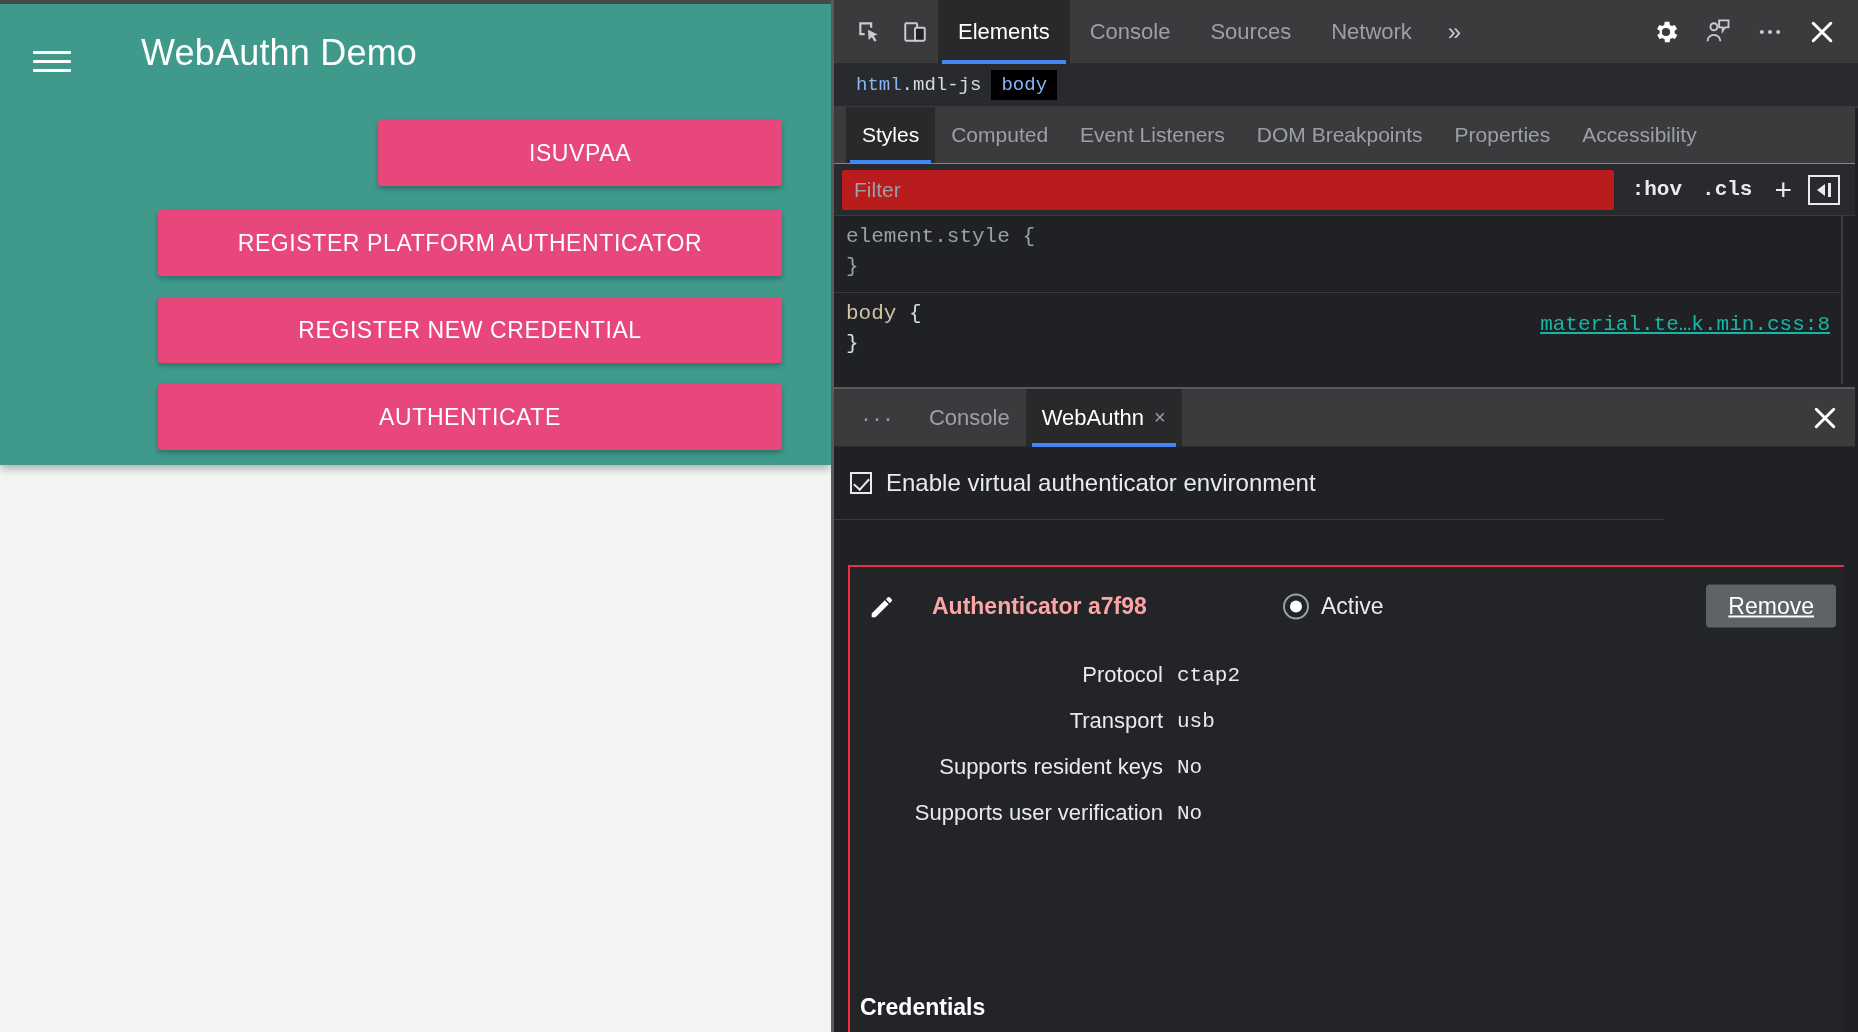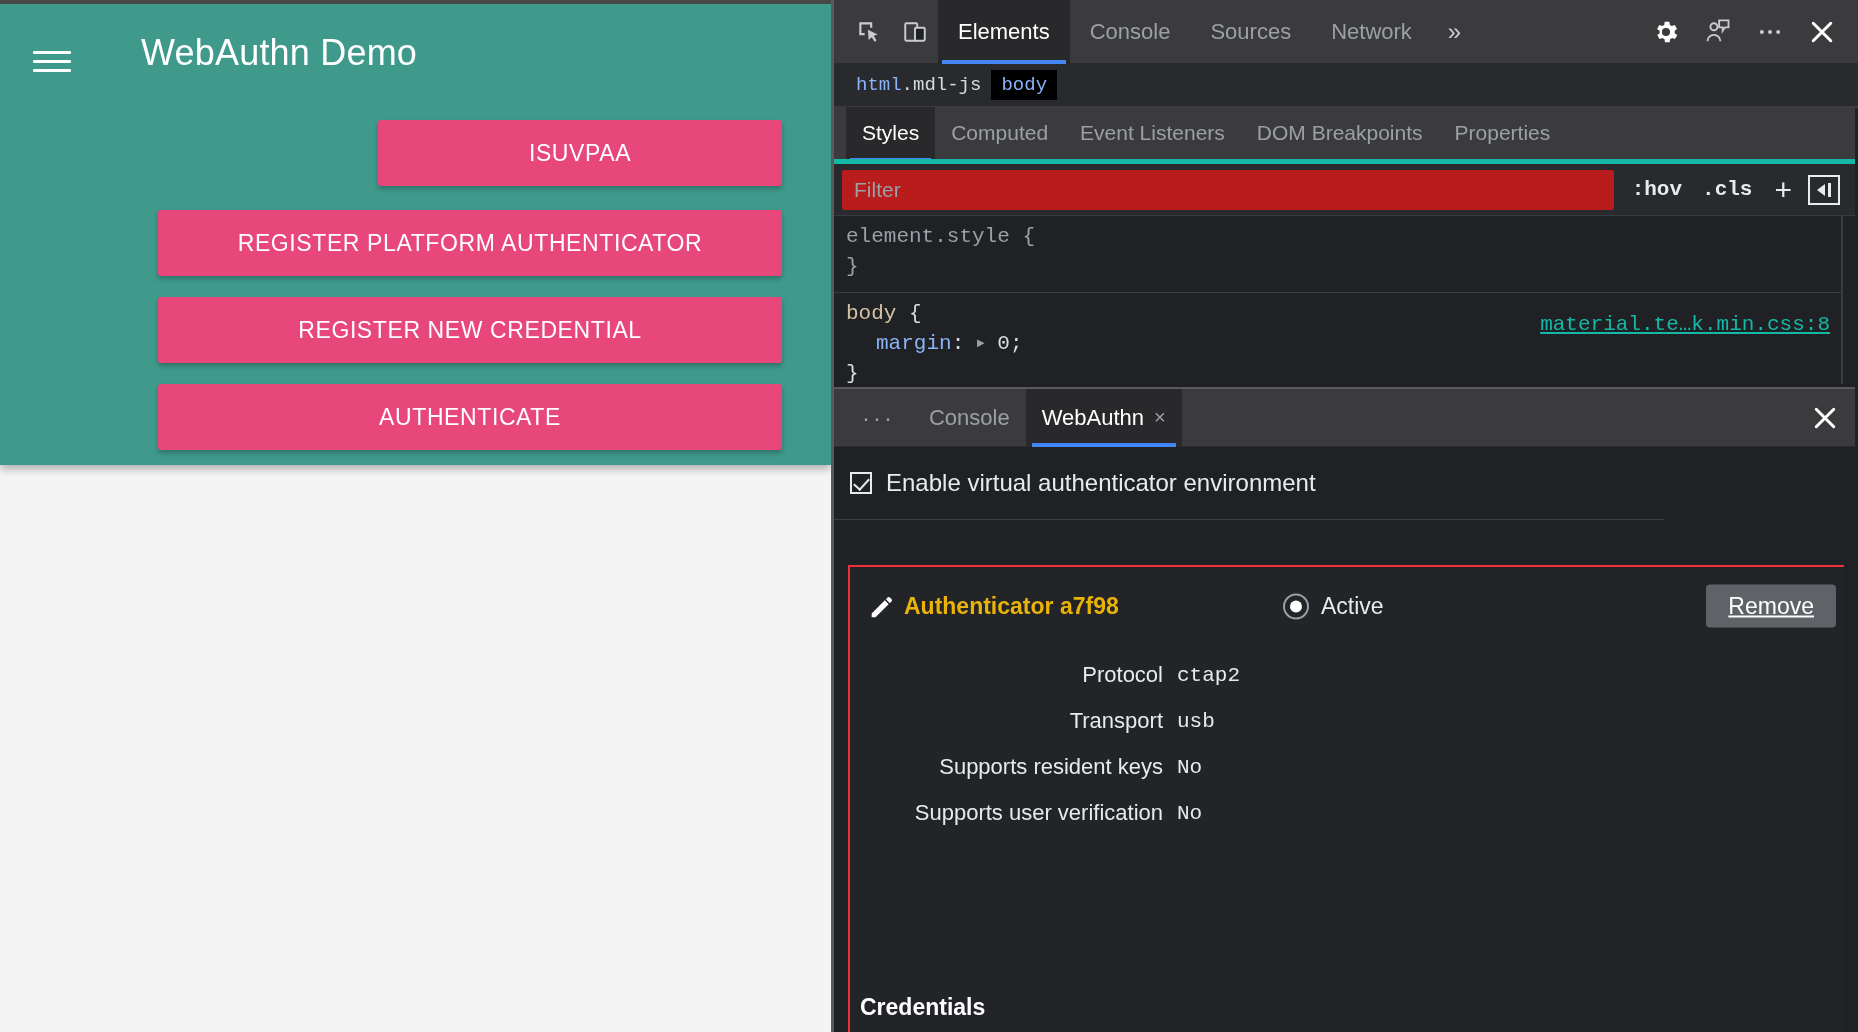--- a/index.html
+++ b/index.html
@@ -122,21 +122,21 @@
     padding: 4px 10px; cursor: pointer; white-space: nowrap;
   }
   .crumb .cls { color: #d7dce0; }
   .crumb.selected { background: #000000; color: #8ab4f8; }
 
   
   #styles-tabbar {
     height: 57px; background: #3b3b3e;
     display: flex; align-items: center;
     padding-left: 12px;
-    border-bottom: 5px solid #14b8a6;
+    border-bottom: 1px solid #14b8a6;
     overflow: hidden;
   }
   .sub-tab {
     position: relative; height: 57px; padding: 0 16px;
     display: flex; align-items: center;
     color: #9aa0a6; font-size: 21px; cursor: pointer;
     white-space: nowrap; flex: 0 0 auto;
   }
   .sub-tab.active { color: #ffffff; background: #29292b; }
   .sub-tab.active::after {
@@ -275,22 +275,22 @@
     width: 1008px; height: 470px;
     border: 2px solid #f22e3e;
     background: #232427;
   }
   #auth-header {
     position: relative; height: 78px;
     display: flex; align-items: center; padding-left: 16px;
   }
   #pencil-icon { width: 34px; height: 34px; flex: 0 0 auto; }
   #auth-name {
-    color: #eab308; font-size: 23px; font-weight: bold;
-    margin-left: 4px; white-space: nowrap;
+    color: #fca5a5; font-size: 23px; font-weight: bold;
+    margin-left: 32px; white-space: nowrap;
   }
   #active-wrap {
     position: absolute; left: 433px; top: 50%; transform: translateY(-50%);
     display: flex; align-items: center; gap: 12px;
   }
   .radio-on {
     width: 26px; height: 26px; border-radius: 50%;
     border: 2px solid #9aa0a6; position: relative; flex: 0 0 auto;
     cursor: pointer;
   }
@@ -422,20 +422,21 @@
         <span>body</span>
       </div>
     </div>
 
     <div id="styles-tabbar">
       <div class="sub-tab active">Styles</div>
       <div class="sub-tab">Computed</div>
       <div class="sub-tab">Event Listeners</div>
       <div class="sub-tab">DOM Breakpoints</div>
       <div class="sub-tab">Properties</div>
+      <div class="sub-tab">Accessibility</div>
     </div>
 
     <div id="filter-row">
       <input id="filter-input" type="text" placeholder="Filter" style="">
       <div class="pseudo-btn">:hov</div>
       <div class="pseudo-btn">.cls</div>
       <div class="plus-btn">+</div>
       <div id="sidebar-toggle">
         <span class="tri"></span>
         <span class="bar"></span>
@@ -455,25 +456,20 @@
       </div>
 
       <div id="rule-divider"></div>
 
       <div class="css-rule">
         <div class="css-src-link">material.te…k.min.css:8</div>
         <div class="css-line">
           <span class="sel-body">body</span>
           <span class="css-punc">{</span>
         </div>
-        <div class="css-line" style="padding-left:30px">
-          <span class="css-prop">margin</span><span class="css-punc">:</span>
-          <span class="disc-tri">►</span>
-          <span class="css-val">0</span><span class="css-punc">;</span>
-        </div>
         <div class="css-line">
           <span class="css-punc">}</span>
         </div>
       </div>
 
       <div id="styles-pane-right-edge"></div>
       <div id="styles-scrollbar"></div>
     </div>
 
     <div id="drawer">

